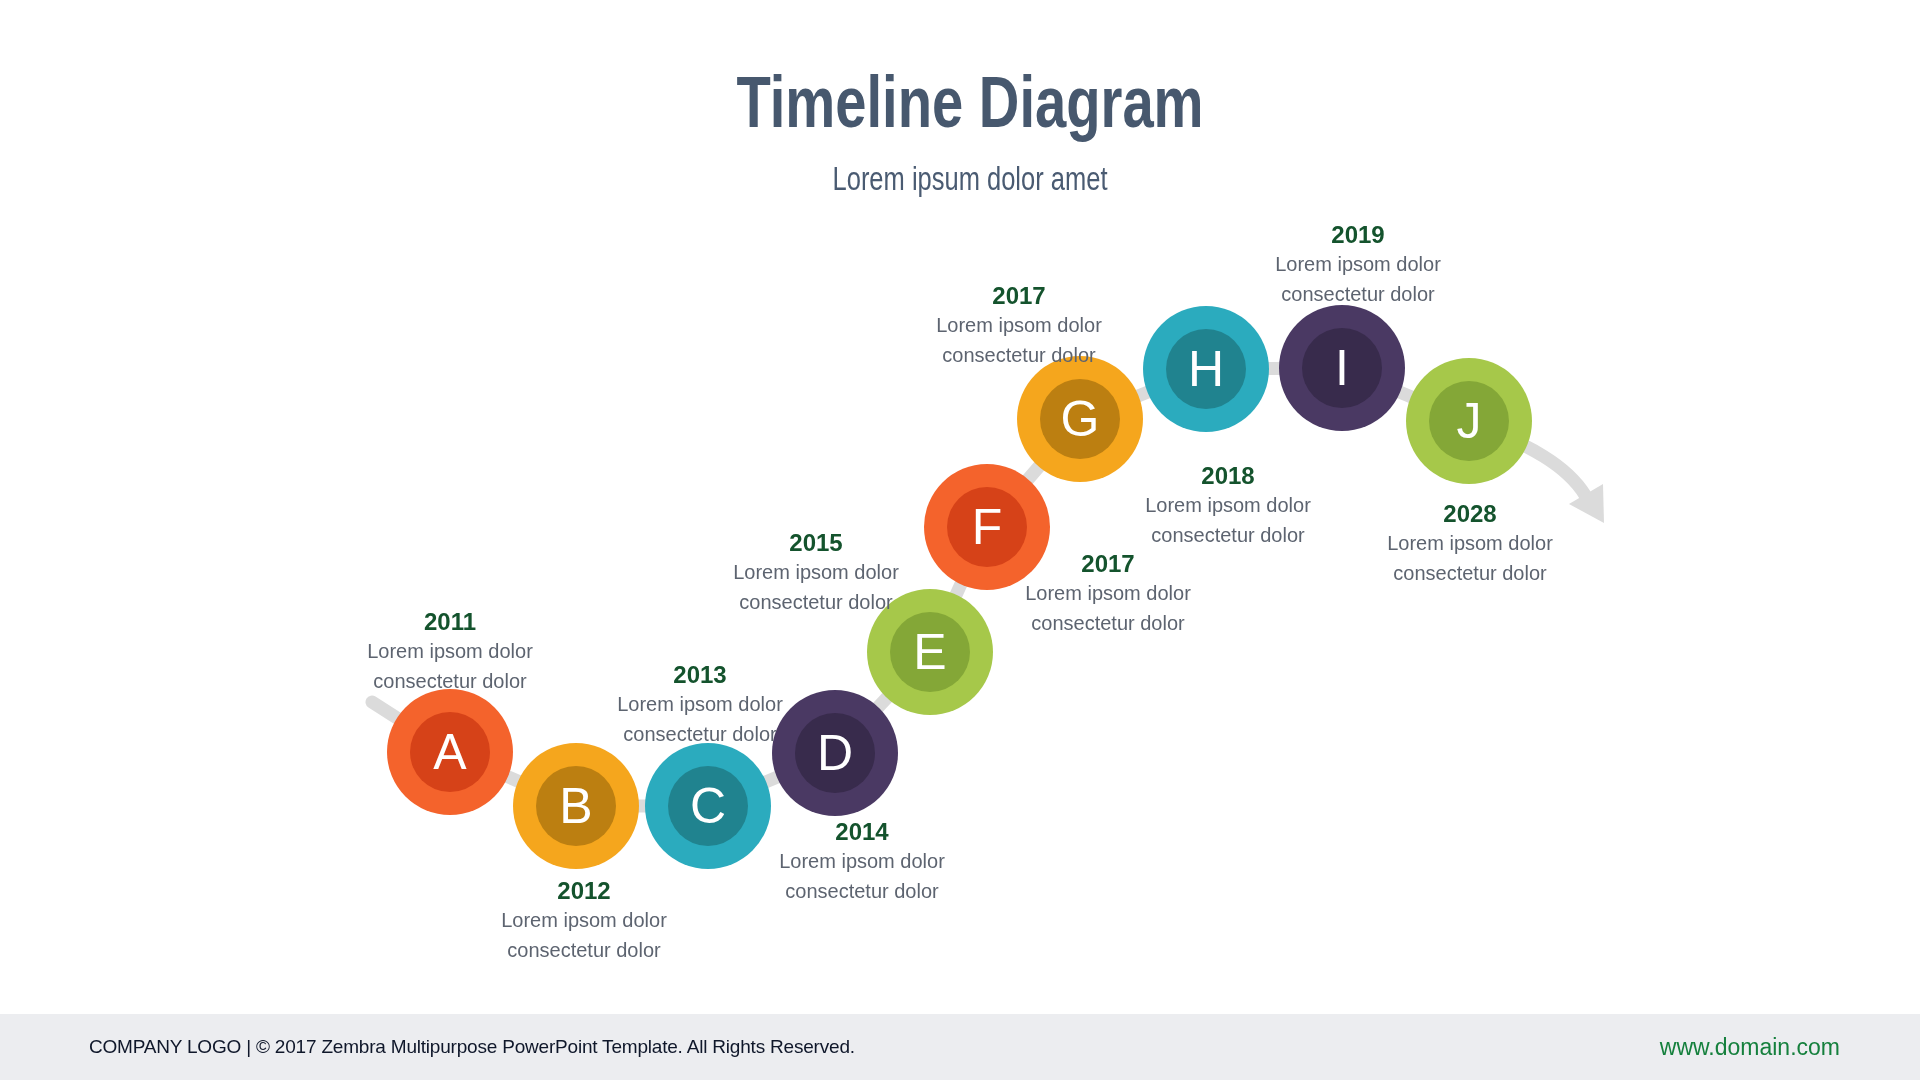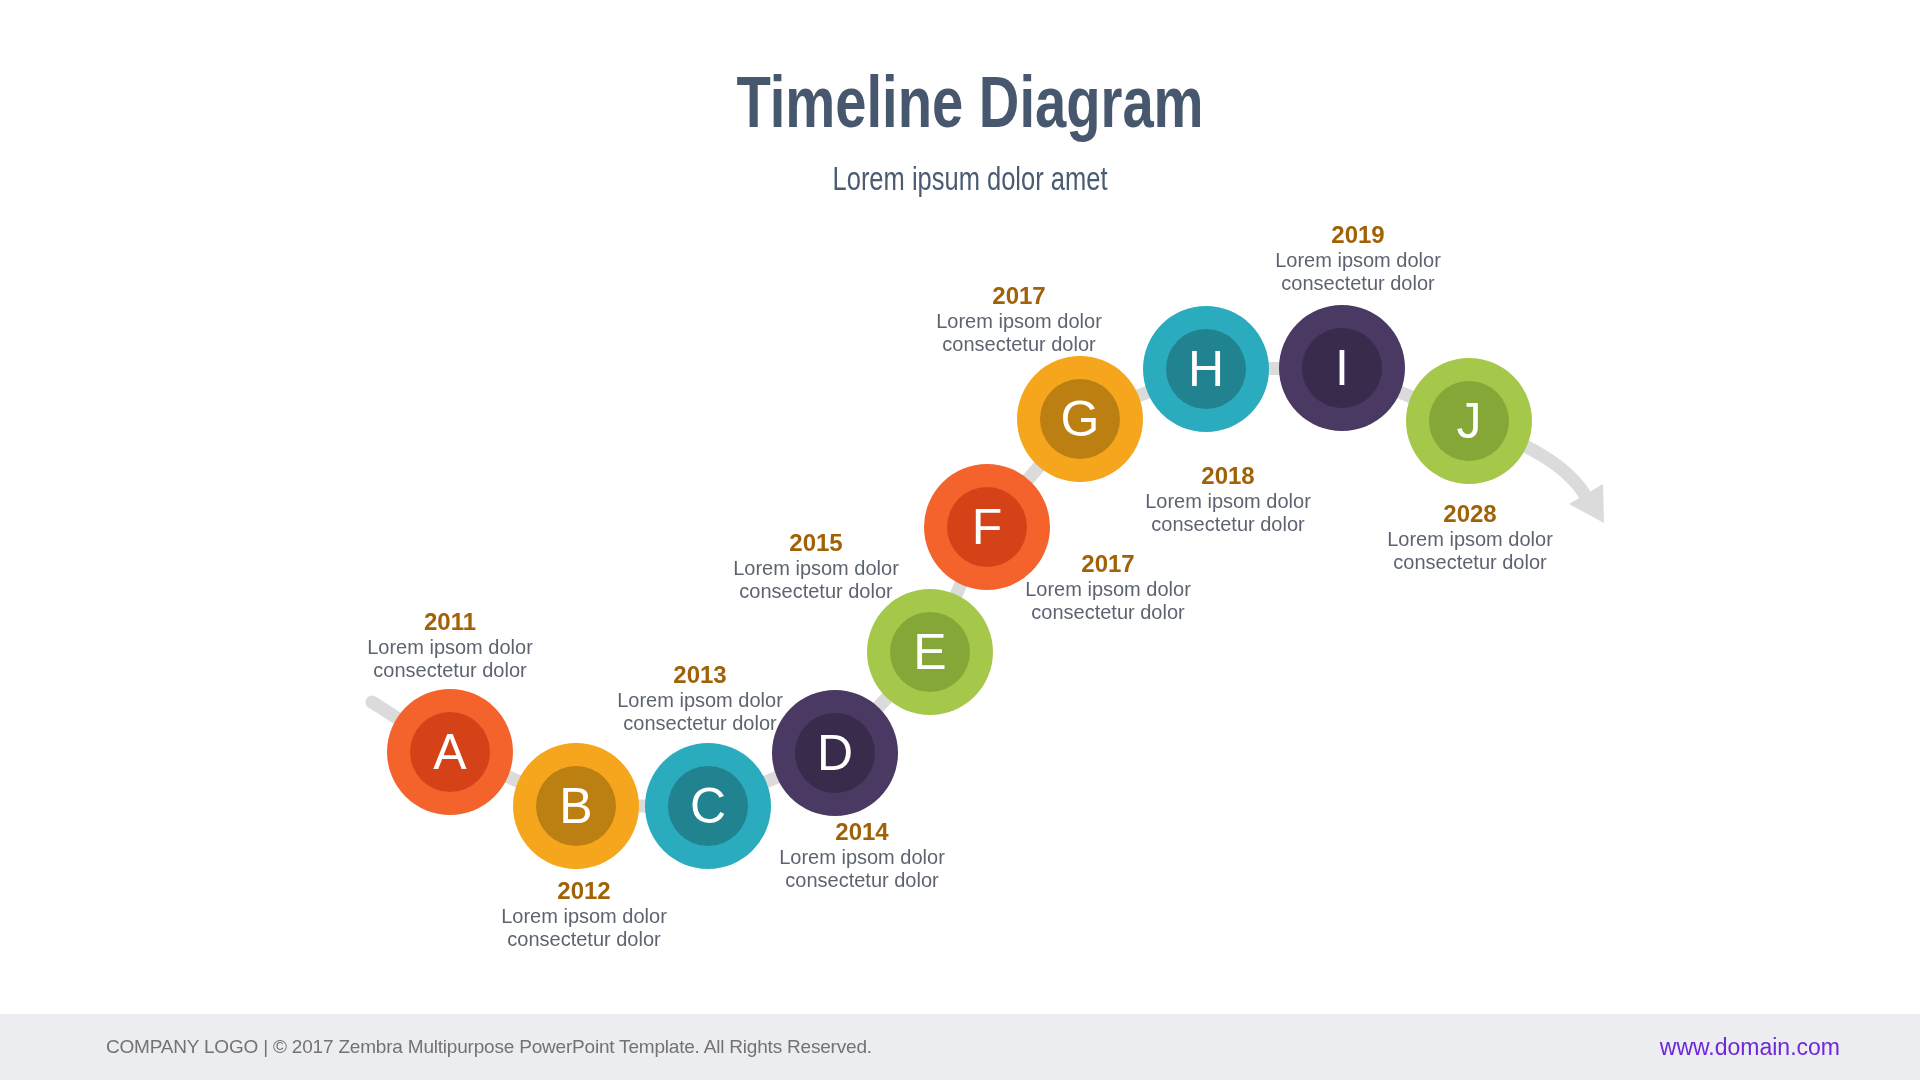--- a/index.html
+++ b/index.html
@@ -30,34 +30,34 @@
     display:flex;align-items:center;justify-content:center;
   }
   .node-letter{color:#ffffff;font-size:50px;line-height:1;font-weight:400;}
   .p-red{background:#F4632C;}    .p-red .node-inner{background:#D64218;}
   .p-amber{background:#F5A61D;}  .p-amber .node-inner{background:#BC7F11;}
   .p-teal{background:#2BABBE;}   .p-teal .node-inner{background:#20838F;}
   .p-purple{background:#4A3963;} .p-purple .node-inner{background:#382B4C;}
   .p-green{background:#A6C84A;}  .p-green .node-inner{background:#84A737;}
   
   .label{position:absolute;width:260px;text-align:center;}
-  .label-year{font-size:24px;line-height:28px;font-weight:bold;color:#a16207;}
-  .label-desc{font-size:20px;line-height:23px;color:#5D6470;white-space:pre-line;}
+  .label-year{font-size:24px;line-height:28px;font-weight:bold;color:#14532d;}
+  .label-desc{font-size:20px;line-height:30px;color:#5D6470;white-space:pre-line;}
   
   .footer{
     position:absolute;left:0;bottom:0;width:100%;height:66px;
     background:#ECEDF0;
   }
   .footer-left{
-    position:absolute;left:106px;top:50%;transform:translateY(-50%);
-    font-size:19px;color:#737373;letter-spacing:-0.2px;
+    position:absolute;left:89px;top:50%;transform:translateY(-50%);
+    font-size:19px;color:#0f172a;letter-spacing:-0.2px;
   }
   .footer-right{
     position:absolute;right:100px;top:50%;transform:translateY(-50%);
-    font-size:23px;color:#6d28d9;
+    font-size:23px;color:#15803d;
   }
 </style>
 </head>
 <body>
 
 <div class="slide">
 
   <div class="title">Timeline Diagram</div>
   <div class="subtitle">Lorem ipsum dolor amet</div>
 

